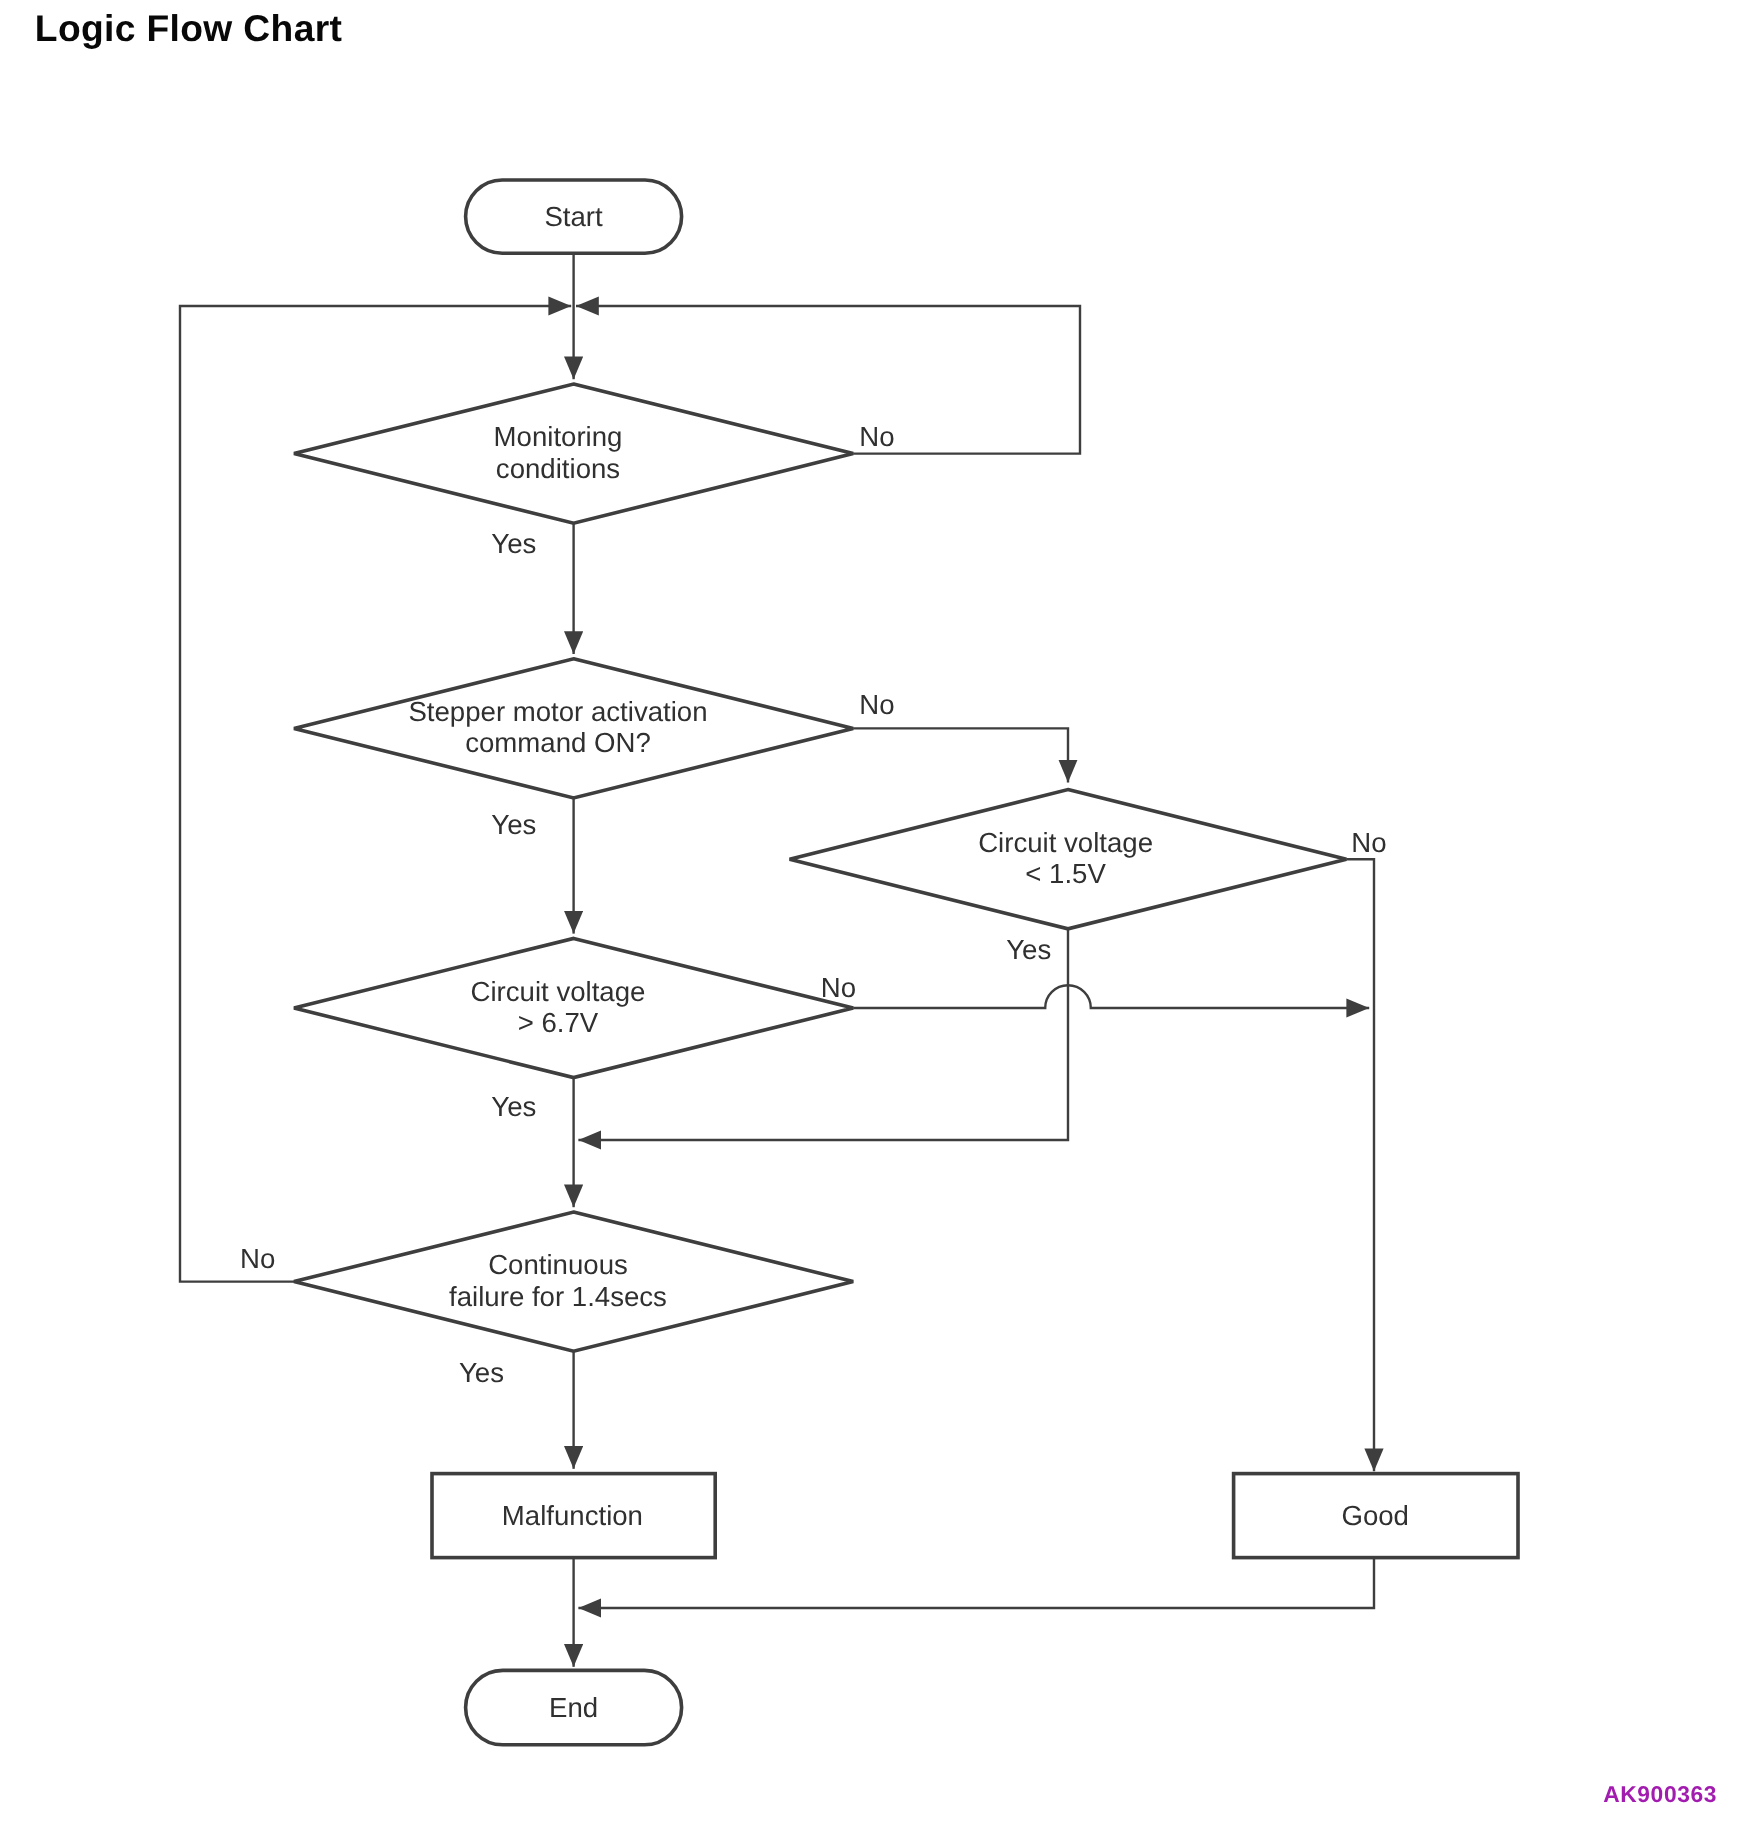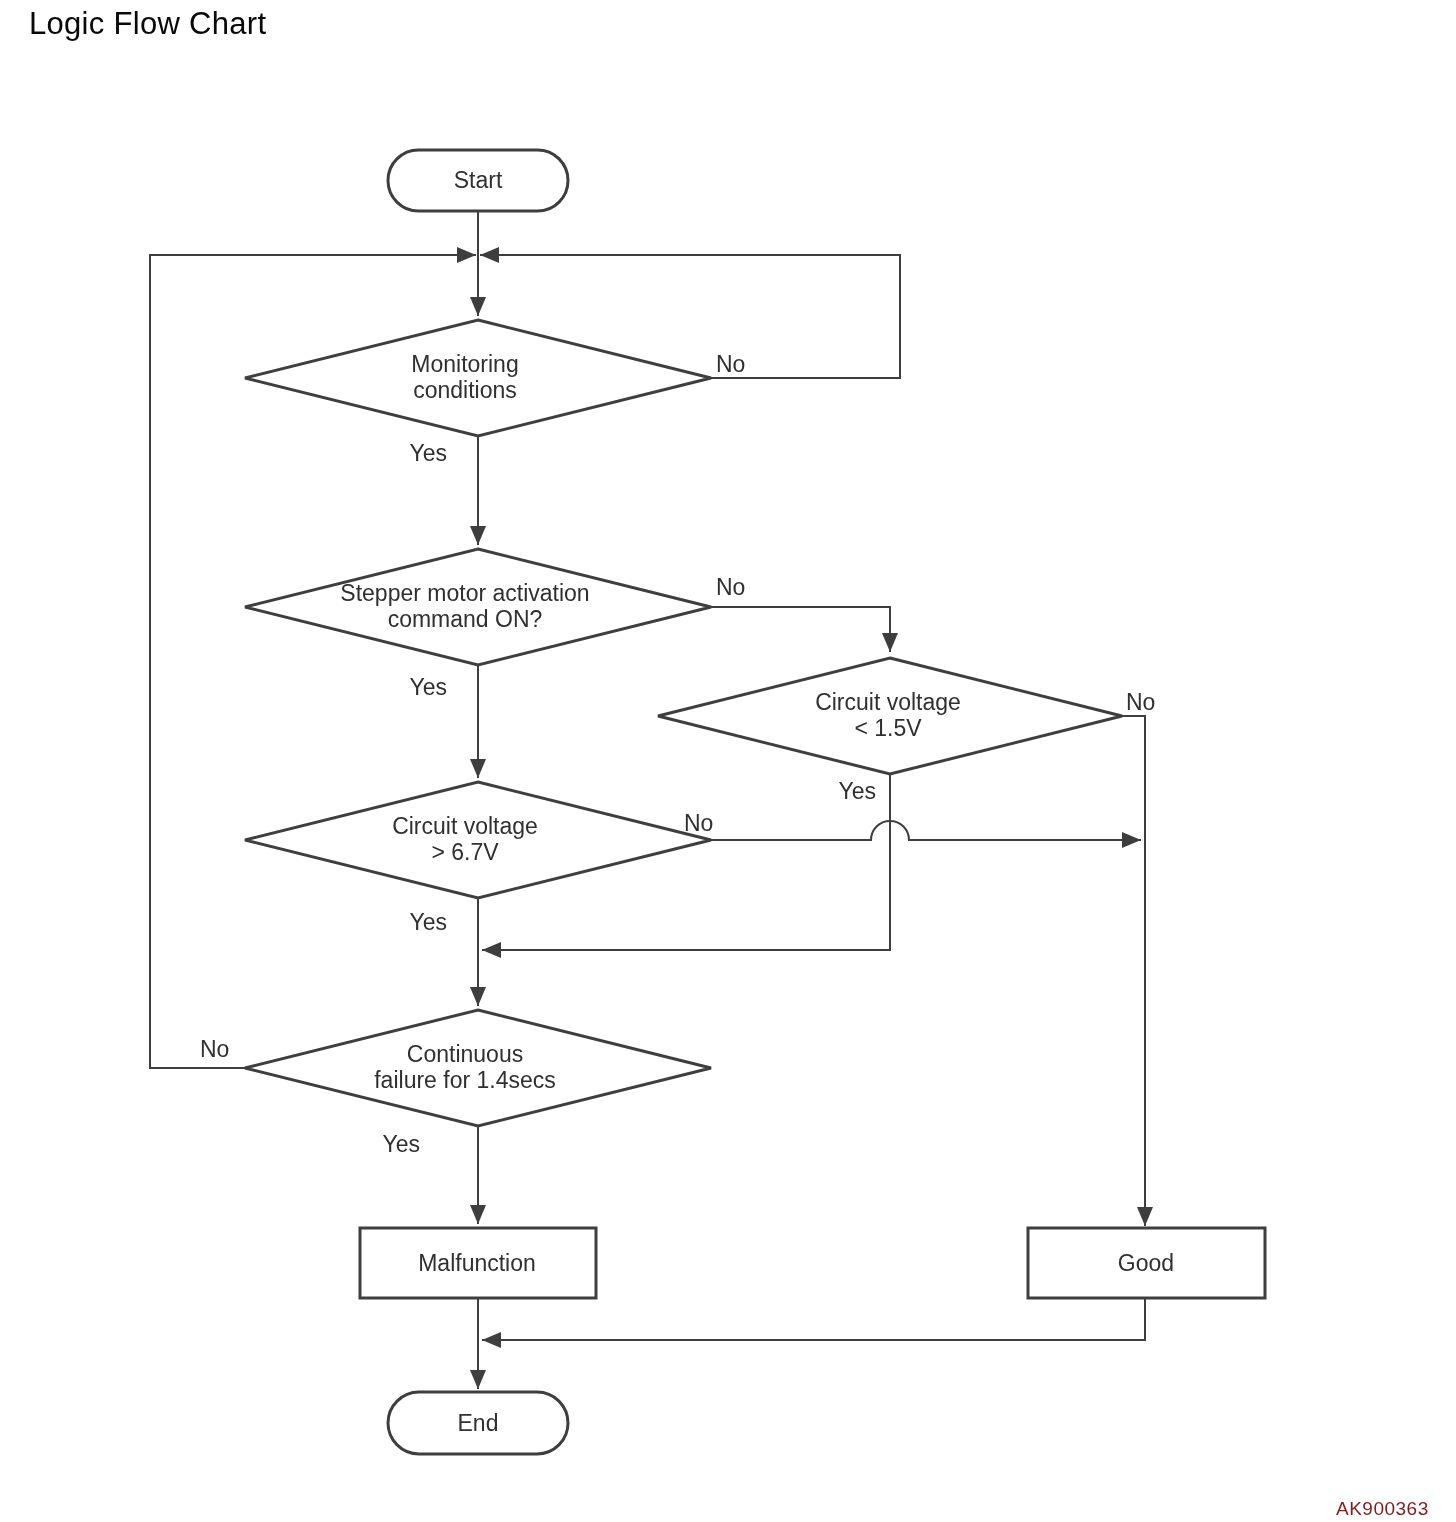--- a/index.html
+++ b/index.html
@@ -3,25 +3,25 @@
 <meta charset="utf-8">
 <style>
   html, body { margin:0; padding:0; background:#ffffff; }
   body {
     width:1456px; height:1522px; position:relative; overflow:hidden;
     font-family:"Liberation Sans", sans-serif;
   }
   .canvas { position:absolute; left:0; top:0; width:1456px; height:1522px; }
   .page-title {
     position:absolute; left:29px; top:6px; margin:0;
-    font-size:31px; font-weight:400; color:#080808; letter-spacing:0.3px;
+    font-size:31px; font-weight:700; color:#080808; letter-spacing:0.3px;
   }
   .watermark {
     position:absolute; left:1336px; top:1486px;
-    font-size:19px; font-weight:400; color:#7f1d1d; letter-spacing:0.5px;margin-top:12px;
+    font-size:19px; font-weight:700; color:#a21caf; letter-spacing:0.5px;
   }
   svg.flow { position:absolute; left:0; top:0; }
   .edge { fill:none; stroke:#3e3e3e; stroke-width:2; }
   .shape { fill:#ffffff; stroke:#3e3e3e; stroke-width:3; }
   .arrowhead { fill:#3e3e3e; }
   .nodetext {
     font-family:"Liberation Sans", sans-serif;
     font-size:23px; fill:#303030; text-anchor:middle;
   }
   .branchtext {

